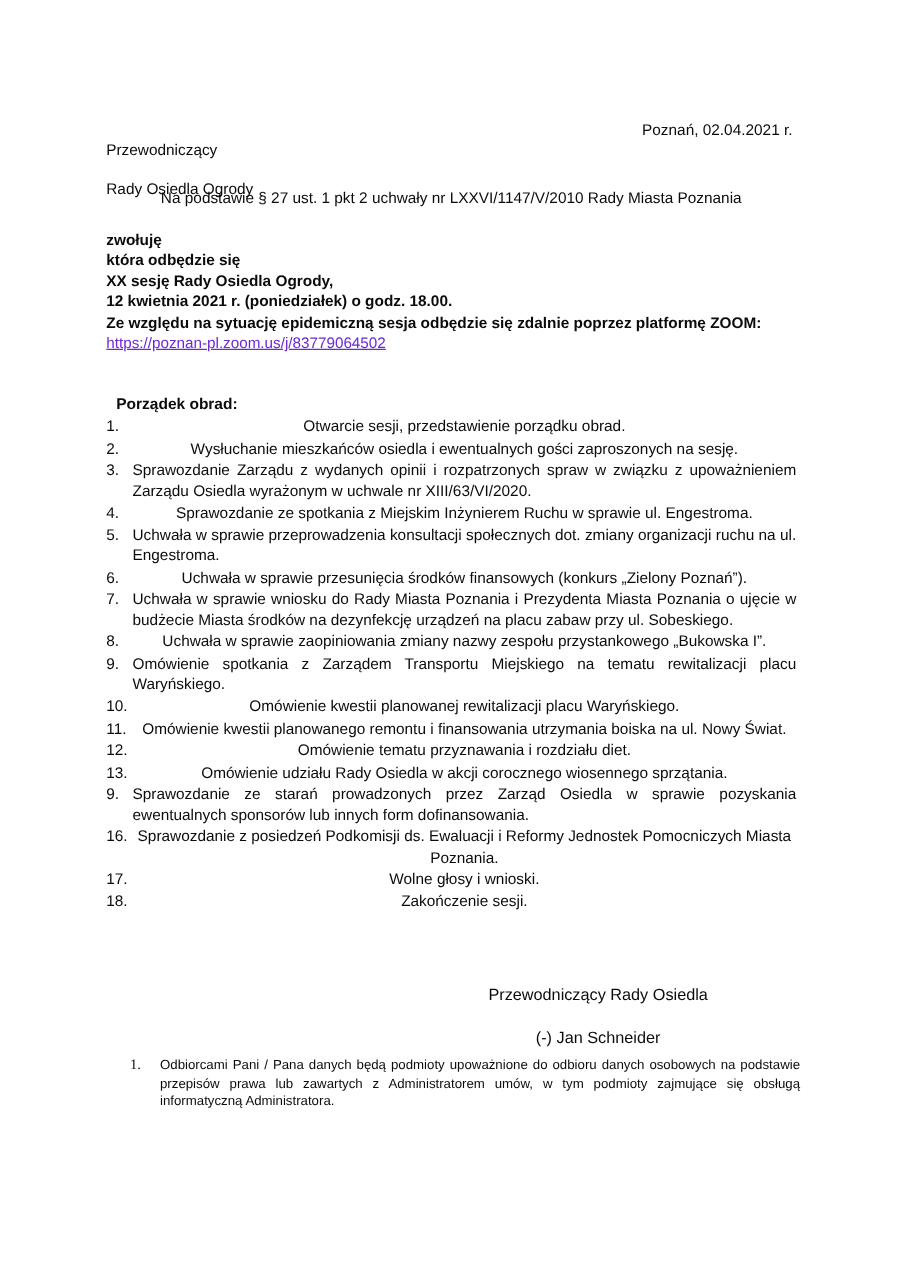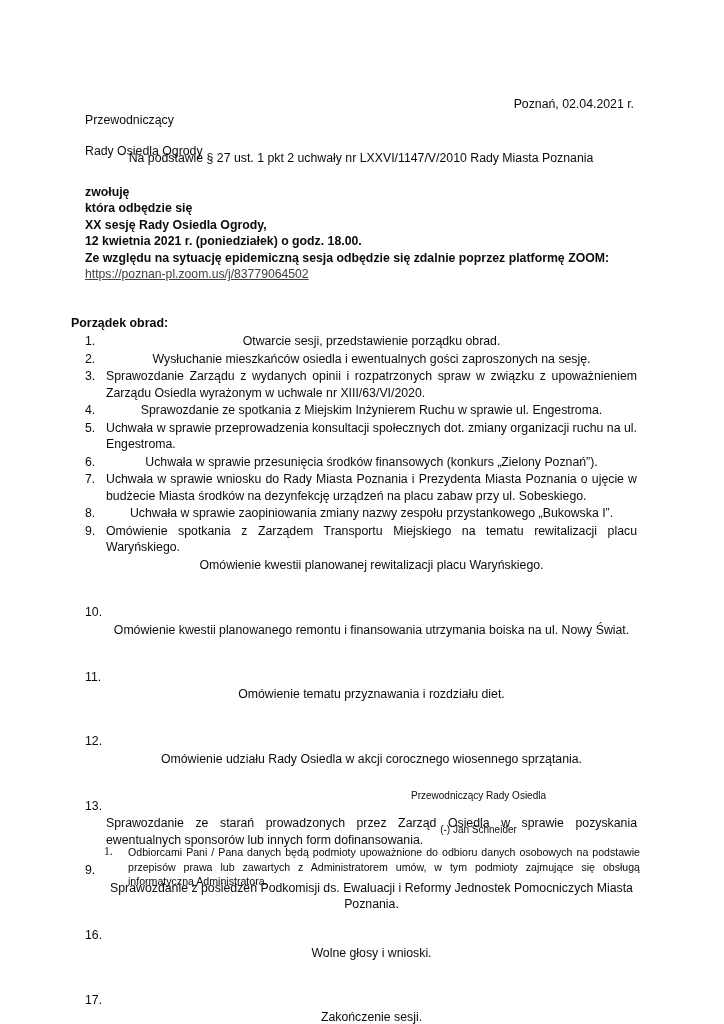--- a/index.html
+++ b/index.html
@@ -70,31 +70,31 @@
     top: 184px;
     width: 552px;
     text-align: left;
     font-size: 12.3px;
     font-weight: bold;
     line-height: 16.4px;
   }
   .convoke .line { display: block; }
   .convoke .link-line { margin-top: 0px; }
   .zoom-link {
-    color: #404040;
+    color: #6d28d9;
     text-decoration: underline;
     font-weight: normal;
     font-size: 12.2px;
     cursor: pointer;
   }
 
   
   .agenda-title {
     position: absolute;
-    left: 71px;
+    left: 93px;
     top: 316px;
     font-size: 12.4px;
     font-weight: bold;
   }
   .agenda {
     position: absolute;
     left: 85px;
     top: 333px;
     width: 552px;
     font-size: 12.3px;
@@ -104,37 +104,37 @@
     align-items: flex-start;
     margin-bottom: 1.2px;
     line-height: 16.4px;
   }
   .agenda-num {
     flex: 0 0 auto;
     width: 21px;
     text-align: left;
     padding-right: 0px;
   }
-  .agenda-num.wide { width: 21px; margin-top: 47px; }
+  .agenda-num.wide { width: 21px; }
   .agenda-text {
     flex: 1 1 auto;
     text-align: justify;
     text-justify: inter-word;
     hyphens: none;
   }
   .agenda-text.nowrapjust { text-align: center; }
 
   
   .signature {
     position: absolute;
     left: 320px;
     top: 786px;
     width: 317px;
     text-align: center;
-    font-size: 10px;
+    font-size: 13px;
     line-height: 20px;
   }
   .signature .line { display: block; }
   .signature .name { margin-top: 14px; }
 
   
   .footnote {
     position: absolute;
     left: 95px;
     top: 845px;

